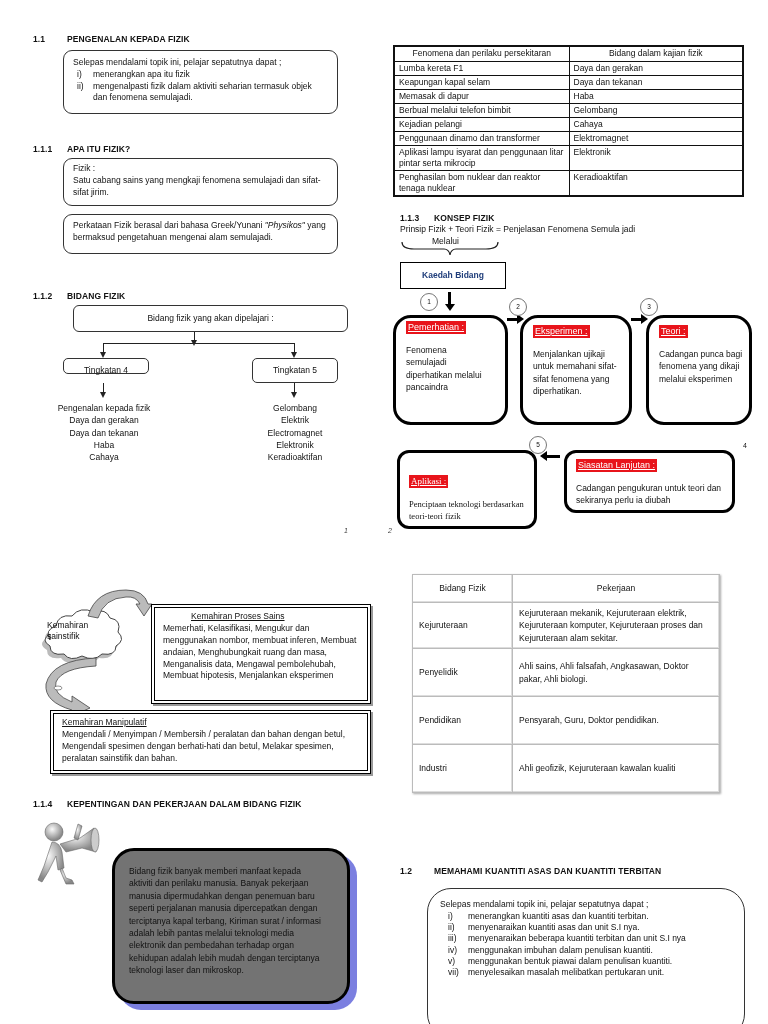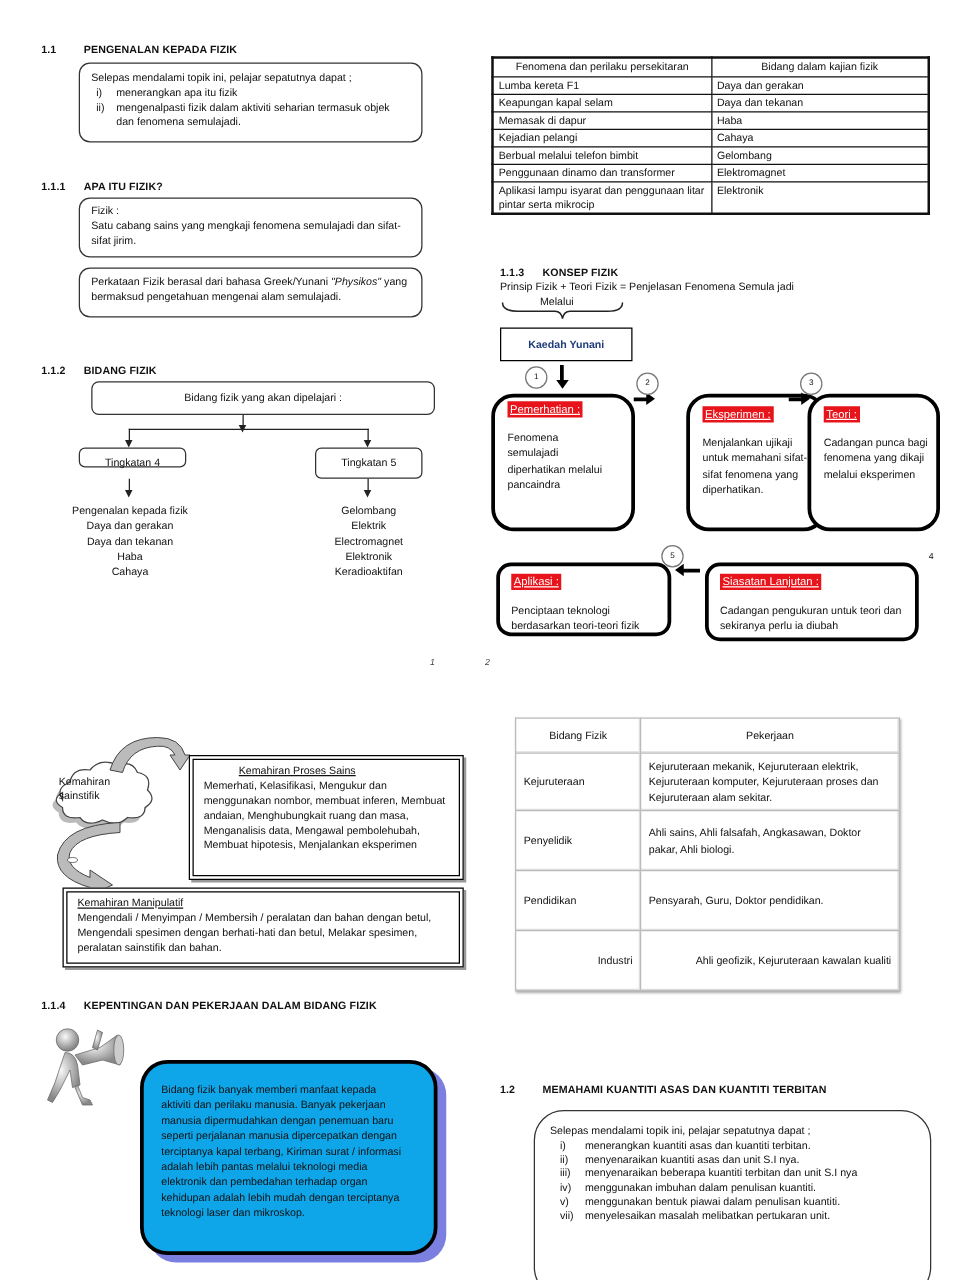--- a/index.html
+++ b/index.html
@@ -74,34 +74,38 @@
       </tr>
   <tr>
         <td>Keapungan kapal selam</td>
         <td>Daya dan tekanan</td>
       </tr>
   <tr>
         <td>Memasak di dapur</td>
         <td>Haba</td>
       </tr>
   <tr>
+        <td>Berbual melalui telefon bimbit</td>
+        <td>Gelombang</td>
+      </tr>
+  <tr>
         <td>Kejadian pelangi</td>
         <td>Cahaya</td>
       </tr>
   <tr>
-        <td>Berbual melalui telefon bimbit</td>
-        <td>Gelombang</td>
-      </tr>
-  <tr>
         <td>Penggunaan dinamo dan transformer</td>
         <td>Elektromagnet</td>
       </tr>
   <tr>
         <td>Aplikasi lampu isyarat dan penggunaan litar pintar serta mikrocip</td>
         <td>Elektronik</td>
+      </tr>
+  <tr>
+        <td>Penghasilan bom nuklear dan reaktor tenaga nuklear</td>
+        <td>Keradioaktifan</td>
       </tr>
 </tbody>
   </table>
 
 <div class="abs heading" style="left:33px; top:291px;">
   <span class="num">1.1.2</span><span>BIDANG FIZIK</span>
 </div>
 <div class="abs rbox" style="left:73px; top:305px; width:275px; height:27px; text-align:center; line-height:24px; border-radius:6px;">
   <span>Bidang fizik yang akan dipelajari :</span>
 </div>
@@ -142,50 +146,50 @@
 
 <div class="abs heading" style="left:400px; top:213px;">
   <span class="num">1.1.3</span><span>KONSEP FIZIK</span>
 </div>
 <div class="abs" style="left:400px; top:224px; font-size:8.5px;">Prinsip Fizik + Teori Fizik = Penjelasan Fenomena Semula jadi</div>
 <svg class="abs" style="left:400px; top:240px;" width="100" height="20">
   <path d="M2 2 Q2 9 14 9 L44 9 Q49 9 50 15 Q51 9 56 9 L86 9 Q98 9 98 2" fill="none" stroke="#222" stroke-width="1.2"></path>
 </svg>
 <div class="abs" style="left:432px; top:236px; font-size:8.5px;">Melalui</div>
 <div class="abs" style="left:400px; top:262px; width:106px; height:27px; border:1.5px solid #000; text-align:center; line-height:24px; color:#1f3d7a; font-weight:bold; font-size:8.5px;">
-  <span>Kaedah Yunani</span>
+  <span>Kaedah Bidang</span>
 </div>
 
 <div class="circle" style="left:420px; top:293px;">1</div>
 <div class="vline" style="left:448px; top:292px; width:2.5px; height:14px; background:#000;"></div>
 <div class="ahead" style="left:444.5px; top:304px; border-top:7px solid #000; border-left:5px solid transparent; border-right:5px solid transparent;"></div>
 
 <div class="abs thick" style="left:393px; top:315px; width:115px; height:110px; padding:3px 10px;">
   <span class="redlabel">Pemerhatian :</span>
   <div style="margin-top:10px; width:80px; line-height:1.45;">Fenomena semulajadi diperhatikan melalui pancaindra</div>
 </div>
 <div class="arrow-r" style="left:507px; top:318px; width:11px;"></div>
 <div class="circle" style="left:509px; top:298px;">2</div>
 
-<div class="abs thick" style="left:520px; top:315px; width:112px; height:110px; padding:7px 10px;margin-left:29px;">
+<div class="abs thick" style="left:520px; top:315px; width:112px; height:110px; padding:7px 10px;">
   <span class="redlabel">Eksperimen :</span>
   <div style="margin-top:10px; width:88px; line-height:1.45;">Menjalankan ujikaji untuk memahani sifat-sifat fenomena yang diperhatikan.</div>
 </div>
 <div class="arrow-r" style="left:631px; top:318px; width:11px;"></div>
 <div class="circle" style="left:640px; top:298px;">3</div>
 
 <div class="abs thick" style="left:646px; top:315px; width:106px; height:110px; padding:7px 10px;">
   <span class="redlabel">Teori :</span>
   <div style="margin-top:10px; width:86px; line-height:1.45;">Cadangan punca bagi fenomena yang dikaji melalui eksperimen</div>
 </div>
 
 <div class="circle" style="left:529px; top:436px;">5</div>
 <div class="abs" style="left:743px; top:441px; font-size:7px;">4</div>
 
-<div class="abs thick" style="left:397px; top:450px; width:140px; height:59px; padding:6px 9px; border-radius:12px;">
+<div class="abs thick" style="left:397px; top:450px; width:140px; height:79px; padding:22px 9px; border-radius:12px;font-family:Liberation Serif, serif;">
   <span class="redlabel">Aplikasi :</span>
   <div style="margin-top:10px; line-height:1.45;">Penciptaan teknologi berdasarkan teori-teori fizik</div>
 </div>
 <div class="arrow-l" style="left:546px; top:455px; width:14px;"></div>
 <div class="abs thick" style="left:564px; top:450px; width:171px; height:63px; padding:6px 9px; border-radius:12px;">
   <span class="redlabel">Siasatan Lanjutan :</span>
   <div style="margin-top:10px; line-height:1.45;">Cadangan pengukuran untuk teori dan sekiranya perlu ia diubah</div>
 </div>
 
 <div class="abs pgnum" style="left:344px; top:526px;">1</div>
@@ -227,21 +231,21 @@
         <td style="line-height:1.45;">Kejuruteraan mekanik, Kejuruteraan elektrik, Kejuruteraan komputer, Kejuruteraan proses dan Kejuruteraan alam sekitar.</td>
       </tr>
   <tr style="height:48px;">
         <td>Penyelidik</td>
         <td style="line-height:1.45;">Ahli sains, Ahli falsafah, Angkasawan, Doktor pakar, Ahli biologi.</td>
       </tr>
   <tr style="height:48px;">
         <td>Pendidikan</td>
         <td>Pensyarah, Guru, Doktor pendidikan.</td>
       </tr>
-  <tr style="height:48px;text-align:right;">
+  <tr style="height:48px;">
         <td>Industri</td>
         <td>Ahli geofizik, Kejuruteraan kawalan kualiti</td>
       </tr>
 </tbody>
   </table>
 
 <div class="abs heading" style="left:33px; top:799px;">
   <span class="num">1.1.4</span><span>KEPENTINGAN DAN PEKERJAAN DALAM BIDANG FIZIK</span>
 </div>
 <svg class="abs" style="left:36px; top:820px;" width="66" height="72">
@@ -252,21 +256,21 @@
       </radialGradient>
   </defs>
   <circle cx="18" cy="12" r="9" fill="url(#g1)" stroke="#666" stroke-width="0.6"></circle>
   <path d="M16 22 Q24 22 26 32 L28 48 L22 50 L20 36 L12 52 L6 62 L2 60 L8 46 Z" fill="url(#g1)" stroke="#666" stroke-width="0.6"></path>
   <path d="M24 50 L30 64 L38 64 L36 60 L30 58 L26 48 Z" fill="url(#g1)" stroke="#666" stroke-width="0.6"></path>
   <path d="M24 24 L44 18 L58 8 Q64 18 60 32 L46 28 L30 32 Z" fill="url(#g1)" stroke="#666" stroke-width="0.6"></path>
   <ellipse cx="59" cy="20" rx="4" ry="12" fill="#ccc" stroke="#666" stroke-width="0.6"></ellipse>
   <path d="M38 18 L42 4 L46 6 L42 20 Z" fill="url(#g1)" stroke="#666" stroke-width="0.6"></path>
 </svg>
 <div class="abs" style="left:119px; top:854px; width:238px; height:156px; border-radius:22px; background:#7b7fe0;"></div>
-<div class="abs" style="left:112px; top:848px; width:238px; height:156px; border:3px solid #000; border-radius:22px; background:#0ea5e9; padding:14px 26px 10px 14px; font-size:8.5px; line-height:1.46;">
+<div class="abs" style="left:112px; top:848px; width:238px; height:156px; border:3px solid #000; border-radius:22px; background:#737373; padding:14px 26px 10px 14px; font-size:8.5px; line-height:1.46;">
   <div>Bidang fizik banyak memberi manfaat kepada aktiviti dan perilaku manusia. Banyak pekerjaan manusia dipermudahkan dengan penemuan baru seperti perjalanan manusia dipercepatkan dengan terciptanya kapal terbang, Kiriman surat / informasi adalah lebih pantas melalui teknologi media elektronik dan pembedahan terhadap organ kehidupan adalah lebih mudah dengan terciptanya teknologi laser dan mikroskop.</div>
 </div>
 
 <div class="abs heading" style="left:400px; top:866px;">
   <span class="num" style="width:34px;">1.2</span><span>MEMAHAMI KUANTITI ASAS DAN KUANTITI TERBITAN</span>
 </div>
 <div class="abs" style="left:427px; top:888px; width:318px; height:150px; border:1.2px solid #333; border-radius:24px; padding:10px 12px;">
   <div>Selepas mendalami topik ini, pelajar sepatutnya dapat ;</div>
   <ol class="roman" style="padding-left:8px; line-height:1.32;">
     <li>

